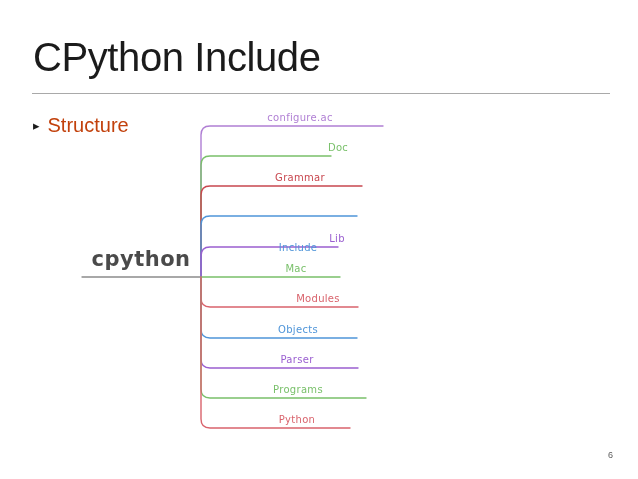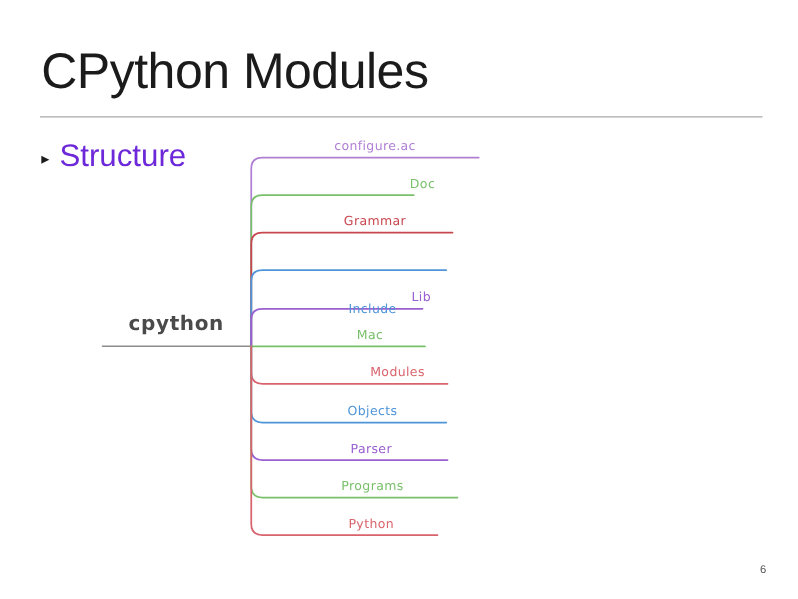--- a/index.html
+++ b/index.html
@@ -52,22 +52,22 @@
     white-space: nowrap;
   }
   #bullet-row .bullet-glyph {
     font-size: 13px;
     color: #1b1b1b;
     line-height: 1;
     position: relative;
     top: -2px;
   }
   #bullet-row .bullet-text {
-    font-size: 25px;
-    color: #6d28d9;
+    font-size: 20px;
+    color: #c2410c;
     line-height: 22px;
   }
 
   
   #mindmap {
     position: absolute;
     left: 0;
     top: 0;
     width: 638px;
     height: 479px;
@@ -87,21 +87,21 @@
     width: 118px;
     height: 32px;
   }
   #root-label {
     position: absolute;
     left: 0;
     top: 0;
     width: 118px;
     text-align: center;
     font-family: "DejaVu Sans", sans-serif;
-    font-size: 16px;
+    font-size: 21px;
     font-weight: 700;
     color: #4a4a4a;
     letter-spacing: 0.5px;
     line-height: 26px;
   }
 
   
   .branch-label {
     position: absolute;
     font-family: "DejaVu Sans", sans-serif;
@@ -121,21 +121,21 @@
     font-size: 9px;
     color: #5a5a5a;
     line-height: 11px;
   }
 </style>
 </head>
 <body>
 
 <div id="slide">
 
-  <div id="slide-title">CPython Modules</div>
+  <div id="slide-title">CPython Include</div>
 
   <div id="title-rule"></div>
 
   <div id="bullet-row">
     <span class="bullet-glyph">▸</span>
     <span class="bullet-text">Structure</span>
   </div>
 
   <div id="mindmap">
     <svg id="mindmap-svg" width="638" height="479">

